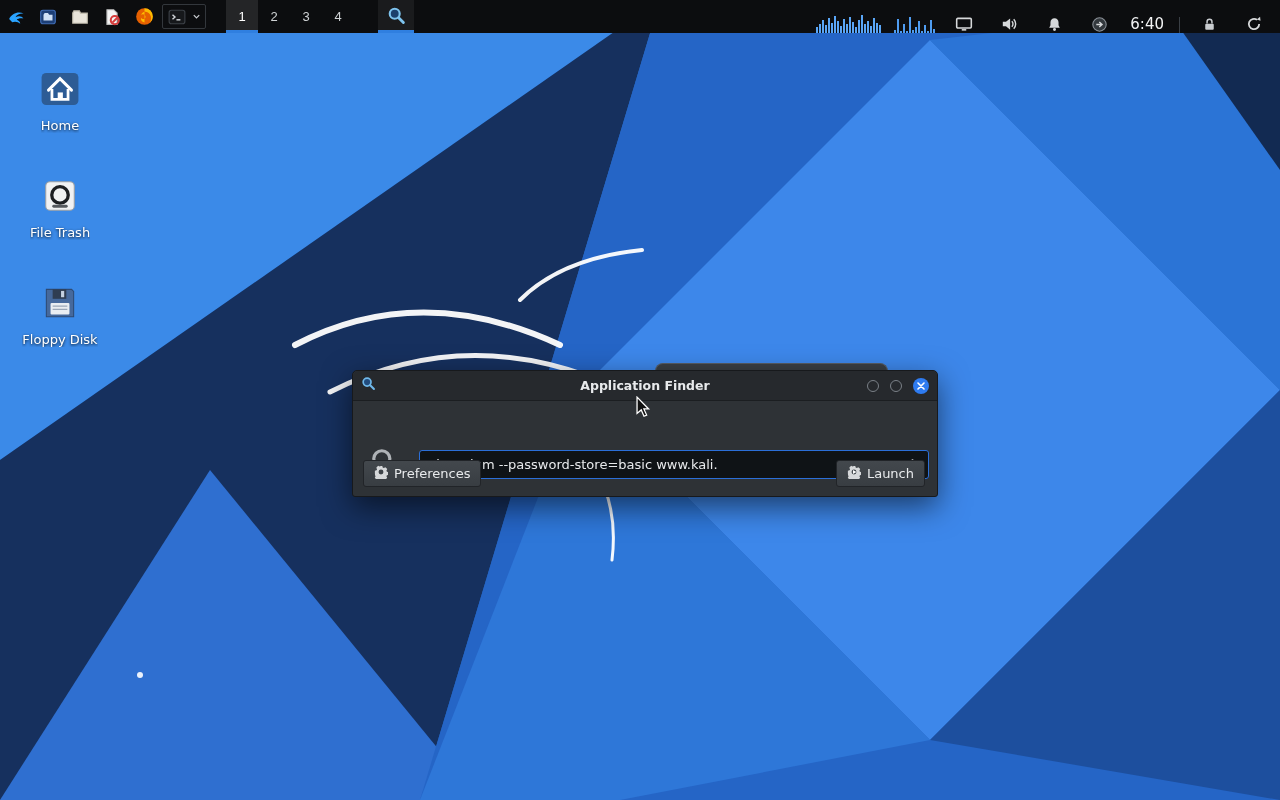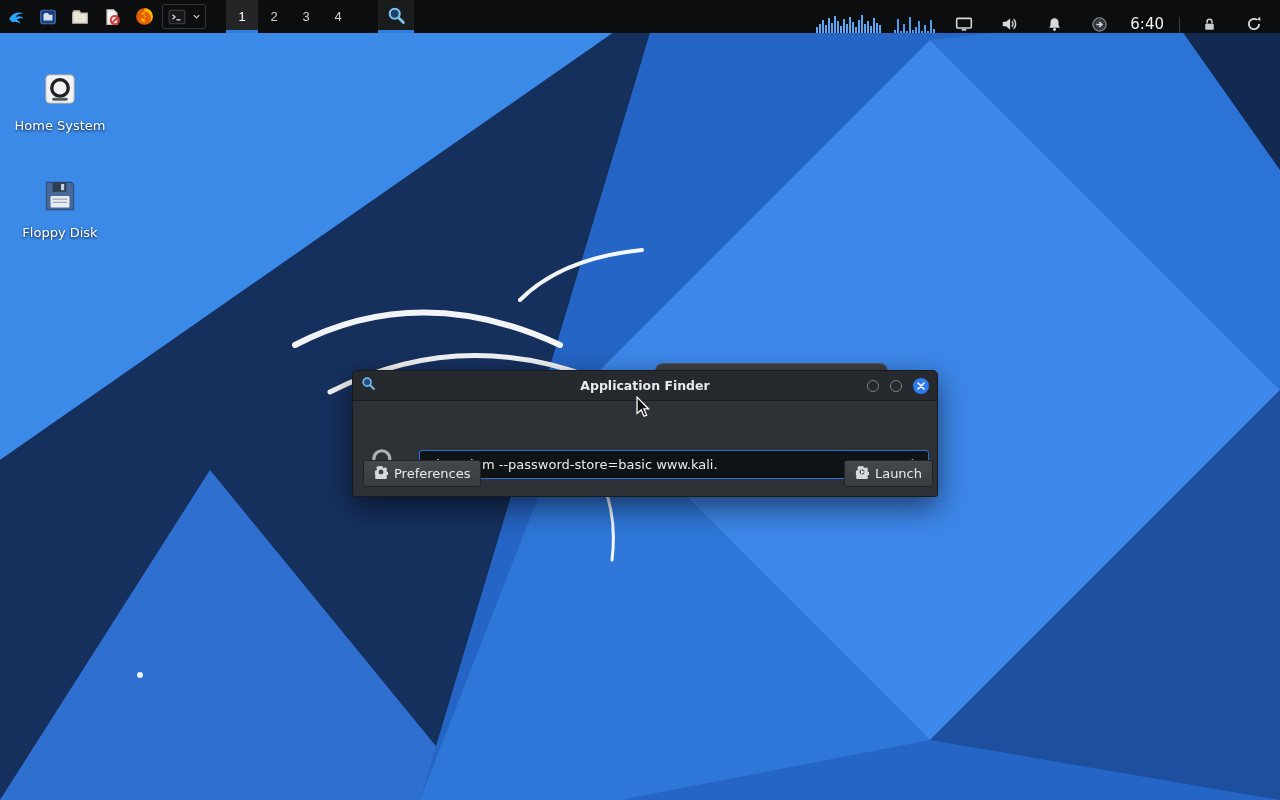--- a/index.html
+++ b/index.html
@@ -56,21 +56,21 @@
   .winbtn { width:12px; height:12px; border-radius:50%; border:1.5px solid #7a8087; background:transparent; }
   .winbtn.close { width:16px; height:16px; border:none; background:#2e7bf0; display:flex; align-items:center; justify-content:center; }
   .content { position:relative; height:96px; }
   .big-mag { position:absolute; left:17px; top:46px; }
   .search-input { position:absolute; left:66px; top:49px; width:510px; height:29px;
     background:#0f1316; border:1px solid #2b6fd8; border-radius:3px; color:#e8eaec;
     font-size:13px; font-family:"DejaVu Sans","Liberation Sans",sans-serif;
     padding:0 30px 0 9px; outline:none; }
   .dd-arrow { position:absolute; left:552px; top:56px; }
   .btnrow-left { position:absolute; left:10px; bottom:10px; }
-  .btnrow-right { position:absolute; right:4px; bottom:10px; }
+  .btnrow-right { position:absolute; right:12px; bottom:10px; }
   .xfbtn { height:27px; display:inline-flex; align-items:center; gap:6px; padding:0 10px;
     background:linear-gradient(#43484d,#383d42); border:1px solid #212428; border-radius:3px;
     color:#e8eaec; font-size:13px; font-family:"DejaVu Sans","Liberation Sans",sans-serif; }
 
   
   #cursor { position:absolute; left:634px; top:396px; z-index:10; }
 </style>
 </head>
 <body>
 
@@ -266,27 +266,38 @@
             <path d="M13.4 1.6l.4 3.4-3.3-.9z" fill="#d6d8da"></path>
           </svg>
       </span>
     </button>
   </div>
 </div>
 
 <div id="desk-icons">
   <div class="dicon">
     <span class="img">
+      <svg width="46" height="46" viewBox="0 0 40 40">
+          <rect x="4" y="6" width="32" height="28" rx="4" fill="#223650" opacity=".55"></rect>
+          <path d="M10 21L20 11l10 10" stroke="#fff" stroke-width="2.6" fill="none" stroke-linecap="round"></path>
+          <path d="M13 20v9h14v-9" stroke="#fff" stroke-width="2.4" fill="none"></path>
+          <rect x="18" y="23" width="4.5" height="6" fill="#fff"></rect>
+        </svg>
+    </span>
+    <span class="lbl">Home</span>
+  </div>
+  <div class="dicon">
+    <span class="img">
       <svg width="44" height="44" viewBox="0 0 40 40">
           <rect x="7" y="7" width="26" height="26" rx="4" fill="#f1f2f3" stroke="#9aa0a6"></rect>
           <circle cx="20" cy="19" r="7.5" fill="none" stroke="#1d1f22" stroke-width="3"></circle>
           <rect x="13" y="28" width="14" height="2.6" rx="1.3" fill="#55595e"></rect>
         </svg>
     </span>
-    <span class="lbl">Home System</span>
+    <span class="lbl">File Trash</span>
   </div>
   <div class="dicon">
     <span class="img">
       <svg width="42" height="42" viewBox="0 0 40 40">
           <path d="M7 7h24l2 2v24H7z" fill="#46699c" stroke="#2e4a73"></path>
           <rect x="13" y="7" width="13" height="9" fill="#2f3d52"></rect>
           <rect x="21" y="8.5" width="3" height="6" fill="#c6d2e2"></rect>
           <rect x="11" y="20" width="18" height="11" rx="1" fill="#e9edf2"></rect>
           <path d="M13 23h14M13 26h14" stroke="#9aa7b8" stroke-width="1.2"></path>
         </svg>

